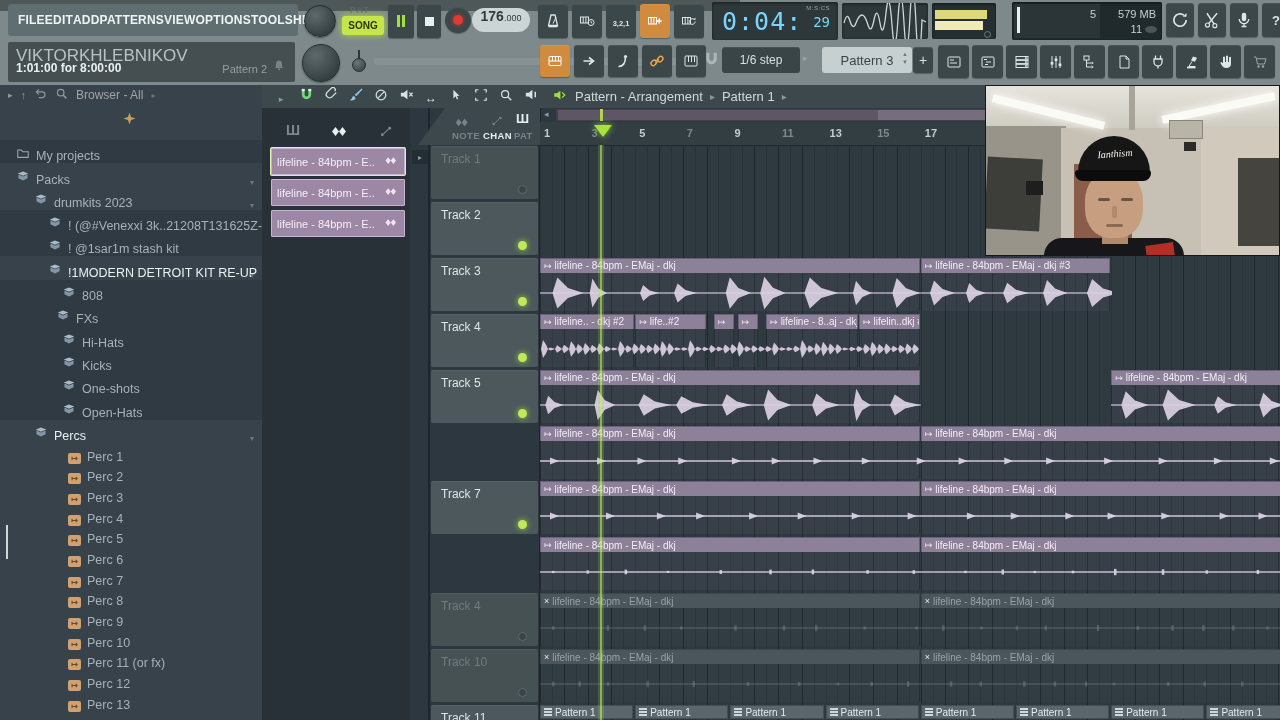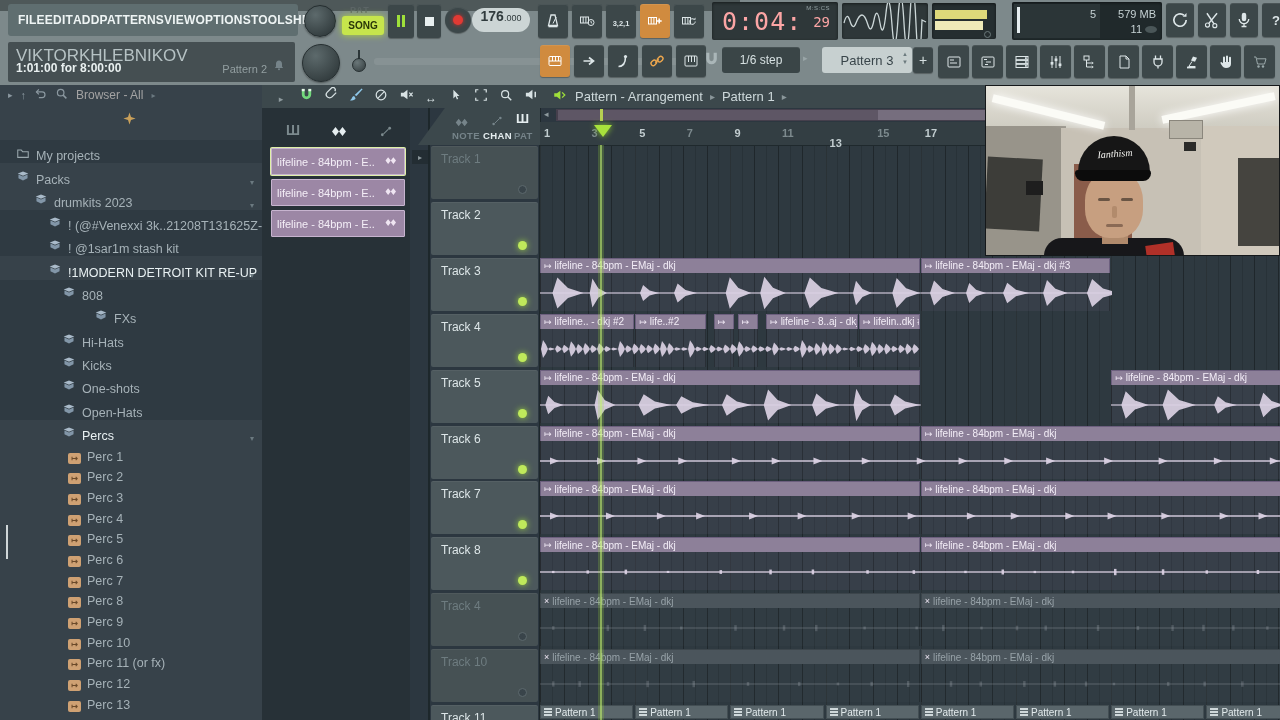--- a/index.html
+++ b/index.html
@@ -5,21 +5,21 @@
 html,body{margin:0;padding:0;background:#000}
 #app{position:relative;width:1280px;height:720px;overflow:hidden;background:#7d898b;font-family:"Liberation Sans",sans-serif}
 .abs{position:absolute}
 .btn{position:absolute;background:#3c4749;border-radius:3px;display:flex;align-items:center;justify-content:center;box-shadow:inset 0 1px 0 rgba(255,255,255,.08),0 1px 1px rgba(0,0,0,.3)}
 .btn.orange{background:#d08b3f}
 .btn svg{display:block}
 #menu{position:absolute;left:8px;top:4px;width:290px;height:32px;background:#5f6e70;border-radius:3px;display:flex;align-items:center;justify-content:space-between;padding:0 10px;box-sizing:border-box}
 .mi{color:#eef4f4;font-size:12px;font-weight:bold;letter-spacing:.2px;cursor:default}
 #hint{position:absolute;left:8px;top:42px;width:287px;height:40px;background:#454f52;border-radius:2px}
 .knob{position:absolute;border-radius:50%;background:radial-gradient(circle at 35% 30%,#5d6a6c,#353f41 75%);border:1px solid #252e30;box-shadow:0 1px 2px rgba(0,0,0,.4)}
-.seg{color:#fca5a5;font-family:"DejaVu Sans Mono",monospace}
+.seg{color:#7dd3fc;font-family:"DejaVu Sans Mono",monospace}
 .panel{position:absolute;background:#2e3739;border-radius:2px;box-shadow:inset 0 1px 3px rgba(0,0,0,.5)}
 #browser{position:absolute;left:0;top:85px;width:262px;height:635px;background:#37424a;overflow:hidden}
 .brow{display:flex;align-items:flex-end;box-sizing:border-box;position:relative;color:#a6b2b8;font-size:12.5px;white-space:nowrap;overflow:hidden}
 .brow.shade{background:#2f3a42}
 .brow.bright{color:#e9f1f3}
 .brow .bicon{margin-right:6px;flex:none}
 .barrow{position:absolute;right:8px;font-size:8px;color:#6b7980}
 #playlist-bg{position:absolute;left:262px;top:85px;width:1018px;height:635px;background:#2c3740}
 #pl-title{position:absolute;left:262px;top:85px;width:1018px;height:23px;background:#3c484c;display:flex;align-items:center}
 #pl-tools{display:flex;align-items:center;gap:7px;padding-left:10px}
@@ -231,21 +231,21 @@
           <span>!1MODERN DETROIT KIT RE-UP</span>
           <span class="barrow">▾</span>
         </div>
         <div class="brow shade" style="height: 23.3px; padding-left: 62px;">
           <span class="bicon"><svg width="14" height="14" viewBox="0 0 16 16" fill="none">
               <path d="M2 4l6-2.2L14 4 8 6.5z" fill="#a9bac9"></path>
               <path d="M2.8 5.2v4.3L8 12l5.2-2.5V5.2L8 7.5z" fill="#8296a8"></path>
             </svg></span>
           <span>808</span>
         </div>
-        <div class="brow shade" style="height: 23.3px; padding-left: 94px;">
+        <div class="brow shade" style="height: 23.3px; padding-left: 56px;">
           <span class="bicon"><svg width="14" height="14" viewBox="0 0 16 16" fill="none">
               <path d="M2 4l6-2.2L14 4 8 6.5z" fill="#a9bac9"></path>
               <path d="M2.8 5.2v4.3L8 12l5.2-2.5V5.2L8 7.5z" fill="#8296a8"></path>
             </svg></span>
           <span>FXs</span>
         </div>
         <div class="brow shade" style="height: 23.3px; padding-left: 62px;">
           <span class="bicon"><svg width="14" height="14" viewBox="0 0 16 16" fill="none">
               <path d="M2 4l6-2.2L14 4 8 6.5z" fill="#a9bac9"></path>
               <path d="M2.8 5.2v4.3L8 12l5.2-2.5V5.2L8 7.5z" fill="#8296a8"></path>
@@ -266,21 +266,21 @@
             </svg></span>
           <span>One-shots</span>
         </div>
         <div class="brow shade" style="height: 23.3px; padding-left: 62px;">
           <span class="bicon"><svg width="14" height="14" viewBox="0 0 16 16" fill="none">
               <path d="M2 4l6-2.2L14 4 8 6.5z" fill="#a9bac9"></path>
               <path d="M2.8 5.2v4.3L8 12l5.2-2.5V5.2L8 7.5z" fill="#8296a8"></path>
             </svg></span>
           <span>Open-Hats</span>
         </div>
-        <div class="brow bright" style="height: 23.3px; padding-left: 62px;">
+        <div class="brow bright" style="height: 23.3px; padding-left: 34px;">
           <span class="bicon"><svg width="14" height="14" viewBox="0 0 16 16" fill="none">
               <path d="M2 4l6-2.2L14 4 8 6.5z" fill="#a9bac9"></path>
               <path d="M2.8 5.2v4.3L8 12l5.2-2.5V5.2L8 7.5z" fill="#8296a8"></path>
             </svg></span>
           <span>Percs</span>
           <span class="barrow">▾</span>
         </div>
         <div class="brow" style="height: 20.7px; padding-left: 68px;">
           <span class="bicon"><span style="display:inline-flex;width:13px;height:11px;background:#cfa173;border-radius:2px;align-items:center;justify-content:center;font-size:8px;color:#6b4a2a;font-weight:bold">↦</span></span>
           <span>Perc 1</span>
@@ -448,21 +448,21 @@
     <div style="position:absolute;left:44px;top:0;width:3px;height:12px;background:#b7cf52"></div>
   </div>
 
   <div id="timeline">
       <span class="tnum on" style="left: 4px;">1</span>
       <span class="tnum" style="left: 51.6px;">3</span>
       <span class="tnum on" style="left: 99.2px;">5</span>
       <span class="tnum" style="left: 146.8px;">7</span>
       <span class="tnum on" style="left: 194.4px;">9</span>
       <span class="tnum" style="left: 242px;">11</span>
-      <span class="tnum on" style="left: 289.6px; margin-top: 10px;">13</span>
+      <span class="tnum on" style="left: 289.6px;">13</span>
       <span class="tnum" style="left: 337.2px;">15</span>
       <span class="tnum on" style="left: 384.8px;">17</span>
       <span class="tnum" style="left: 448px; font-family: Liberation Mono, monospace;">19</span>
     </div>
   <div id="grid"></div>
   <div class="sep-v" style="left:428px;top:108px;width:2px;height:612px"></div>
   <div class="sep-v" style="left:539px;top:108px;width:2px;height:612px"></div>
 
 <div class="btn" style="left: 538px; top: 4px; width: 30px; height: 34px;">
       <span>
@@ -766,24 +766,20 @@
     <div class="clipbody" style="left: 1111.2px; top: 384.6px; width: 170.36px; height: 38px;"></div>
     <div class="wave" style="left: 540px; top: 382.6px; width: 380.8px; height: 42px;"><svg width="381" height="44" viewBox="0 0 381 44">
         <path d="M0.0 22.0 L5.3 22.0 L8.2 12.8 L14.5 19.1 L23.6 22.0 L54.5 22.0 L57.8 7.0 L64.9 17.2 L75.4 22.0 L98.4 22.0 L103.7 11.2 L114.9 18.6 L131.3 22.0 L136.0 22.0 L141.3 13.2 L152.7 19.2 L169.3 22.0 L181.9 22.0 L186.7 11.2 L196.9 18.5 L211.9 22.0 L223.7 22.0 L228.1 6.6 L237.6 17.1 L251.4 22.0 L272.0 22.0 L276.4 10.5 L285.8 18.3 L299.7 22.0 L313.5 22.0 L316.3 5.8 L322.2 16.8 L331.0 22.0 L350.0 22.0 L354.8 11.4 L365.1 18.6 L380.2 22.0 L380.8 22.0 L380.8 22.0 L380.2 22.0 L365.1 25.4 L354.8 32.6 L350.0 22.0 L331.0 22.0 L322.2 27.2 L316.3 38.2 L313.5 22.0 L299.7 22.0 L285.8 25.7 L276.4 33.5 L272.0 22.0 L251.4 22.0 L237.6 26.9 L228.1 37.4 L223.7 22.0 L211.9 22.0 L196.9 25.5 L186.7 32.8 L181.9 22.0 L169.3 22.0 L152.7 24.8 L141.3 30.8 L136.0 22.0 L131.3 22.0 L114.9 25.4 L103.7 32.8 L98.4 22.0 L75.4 22.0 L64.9 26.8 L57.8 37.0 L54.5 22.0 L23.6 22.0 L14.5 24.9 L8.2 31.2 L5.3 22.0 L0.0 22.0 Z" fill="rgba(219,209,228,0.92)"></path>
         <rect x="0" y="21.4" width="380.8" height="1.2" fill="rgba(219,209,228,0.92)"></rect>
       </svg></div>
     <div class="wave" style="left: 1111.2px; top: 382.6px; width: 170.8px; height: 42px;"><svg width="171" height="44" viewBox="0 0 171 44">
         <path d="M0.0 22.0 L10.3 22.0 L14.7 8.3 L24.0 17.6 L37.6 22.0 L51.6 22.0 L56.9 6.6 L68.1 17.1 L84.7 22.0 L103.1 22.0 L106.8 13.2 L114.5 19.2 L125.9 22.0 L148.3 22.0 L152.3 9.8 L160.7 18.1 L173.1 22.0 L170.8 22.0 L170.8 22.0 L173.1 22.0 L160.7 25.9 L152.3 34.2 L148.3 22.0 L125.9 22.0 L114.5 24.8 L106.8 30.8 L103.1 22.0 L84.7 22.0 L68.1 26.9 L56.9 37.4 L51.6 22.0 L37.6 22.0 L24.0 26.4 L14.7 35.7 L10.3 22.0 L0.0 22.0 Z" fill="rgba(219,209,228,0.92)"></path>
         <rect x="0" y="21.4" width="170.79999999999995" height="1.2" fill="rgba(219,209,228,0.92)"></rect>
       </svg></div>
     <div style="left: 540px; top: 424px; width: 740px; height: 1px; background: rgba(8, 14, 16, 0.4); z-index: 2;"></div>
-    <div class="thdr" style="left: 431px; top: 425.5px; width: 107px; height: 53px;">
-      <div class="tname">Track 6</div>
-      <div class="led on"></div>
-    </div>
     <div class="clip" style="left: 540px; top: 425.5px; width: 379.8px; height: 15px;">
       <span class="cico">↦</span>
       <span>lifeline - 84bpm - EMaj - dkj</span>
     </div>
     <div class="clipbody" style="left: 540px; top: 440.5px; width: 379.8px; height: 38px;"></div>
     <div class="clip" style="left: 920.8px; top: 425.5px; width: 360.76px; height: 15px;">
       <span class="cico">↦</span>
       <span>lifeline - 84bpm - EMaj - dkj</span>
     </div>
     <div class="clipbody" style="left: 920.8px; top: 440.5px; width: 360.76px; height: 38px;"></div>
@@ -833,24 +829,20 @@
         <path d="M367.623160286279 18.5 L376.623160286279 22 L367.623160286279 25.5 Z" fill="rgba(219,209,228,0.92)"></path>
         <path d="M426.8992010128022 18.5 L435.8992010128022 22 L426.8992010128022 25.5 Z" fill="rgba(219,209,228,0.92)"></path>
         <path d="M470.77722894625913 18.5 L479.77722894625913 22 L470.77722894625913 25.5 Z" fill="rgba(219,209,228,0.92)"></path>
         <path d="M525.3282773835963 18.5 L534.3282773835963 22 L525.3282773835963 25.5 Z" fill="rgba(219,209,228,0.92)"></path>
         <path d="M567.547465192285 18.5 L576.547465192285 22 L567.547465192285 25.5 Z" fill="rgba(219,209,228,0.92)"></path>
         <path d="M621.2977834866178 18.5 L630.2977834866178 22 L621.2977834866178 25.5 Z" fill="rgba(219,209,228,0.92)"></path>
         <path d="M679.643121778281 18.5 L688.643121778281 22 L679.643121778281 25.5 Z" fill="rgba(219,209,228,0.92)"></path>
         <path d="M718.5046227649655 18.5 L727.5046227649655 22 L718.5046227649655 25.5 Z" fill="rgba(219,209,228,0.92)"></path>
       </svg></div>
     <div style="left: 540px; top: 535.8px; width: 740px; height: 1px; background: rgba(8, 14, 16, 0.4); z-index: 2;"></div>
-    <div class="thdr" style="left: 431px; top: 537.3px; width: 107px; height: 53px;">
-      <div class="tname">Track 8</div>
-      <div class="led on"></div>
-    </div>
     <div class="clip" style="left: 540px; top: 537.3px; width: 379.8px; height: 15px;">
       <span class="cico">↦</span>
       <span>lifeline - 84bpm - EMaj - dkj</span>
     </div>
     <div class="clipbody" style="left: 540px; top: 552.3px; width: 379.8px; height: 38px;"></div>
     <div class="clip" style="left: 920.8px; top: 537.3px; width: 360.76px; height: 15px;">
       <span class="cico">↦</span>
       <span>lifeline - 84bpm - EMaj - dkj</span>
     </div>
     <div class="clipbody" style="left: 920.8px; top: 552.3px; width: 360.76px; height: 38px;"></div>

